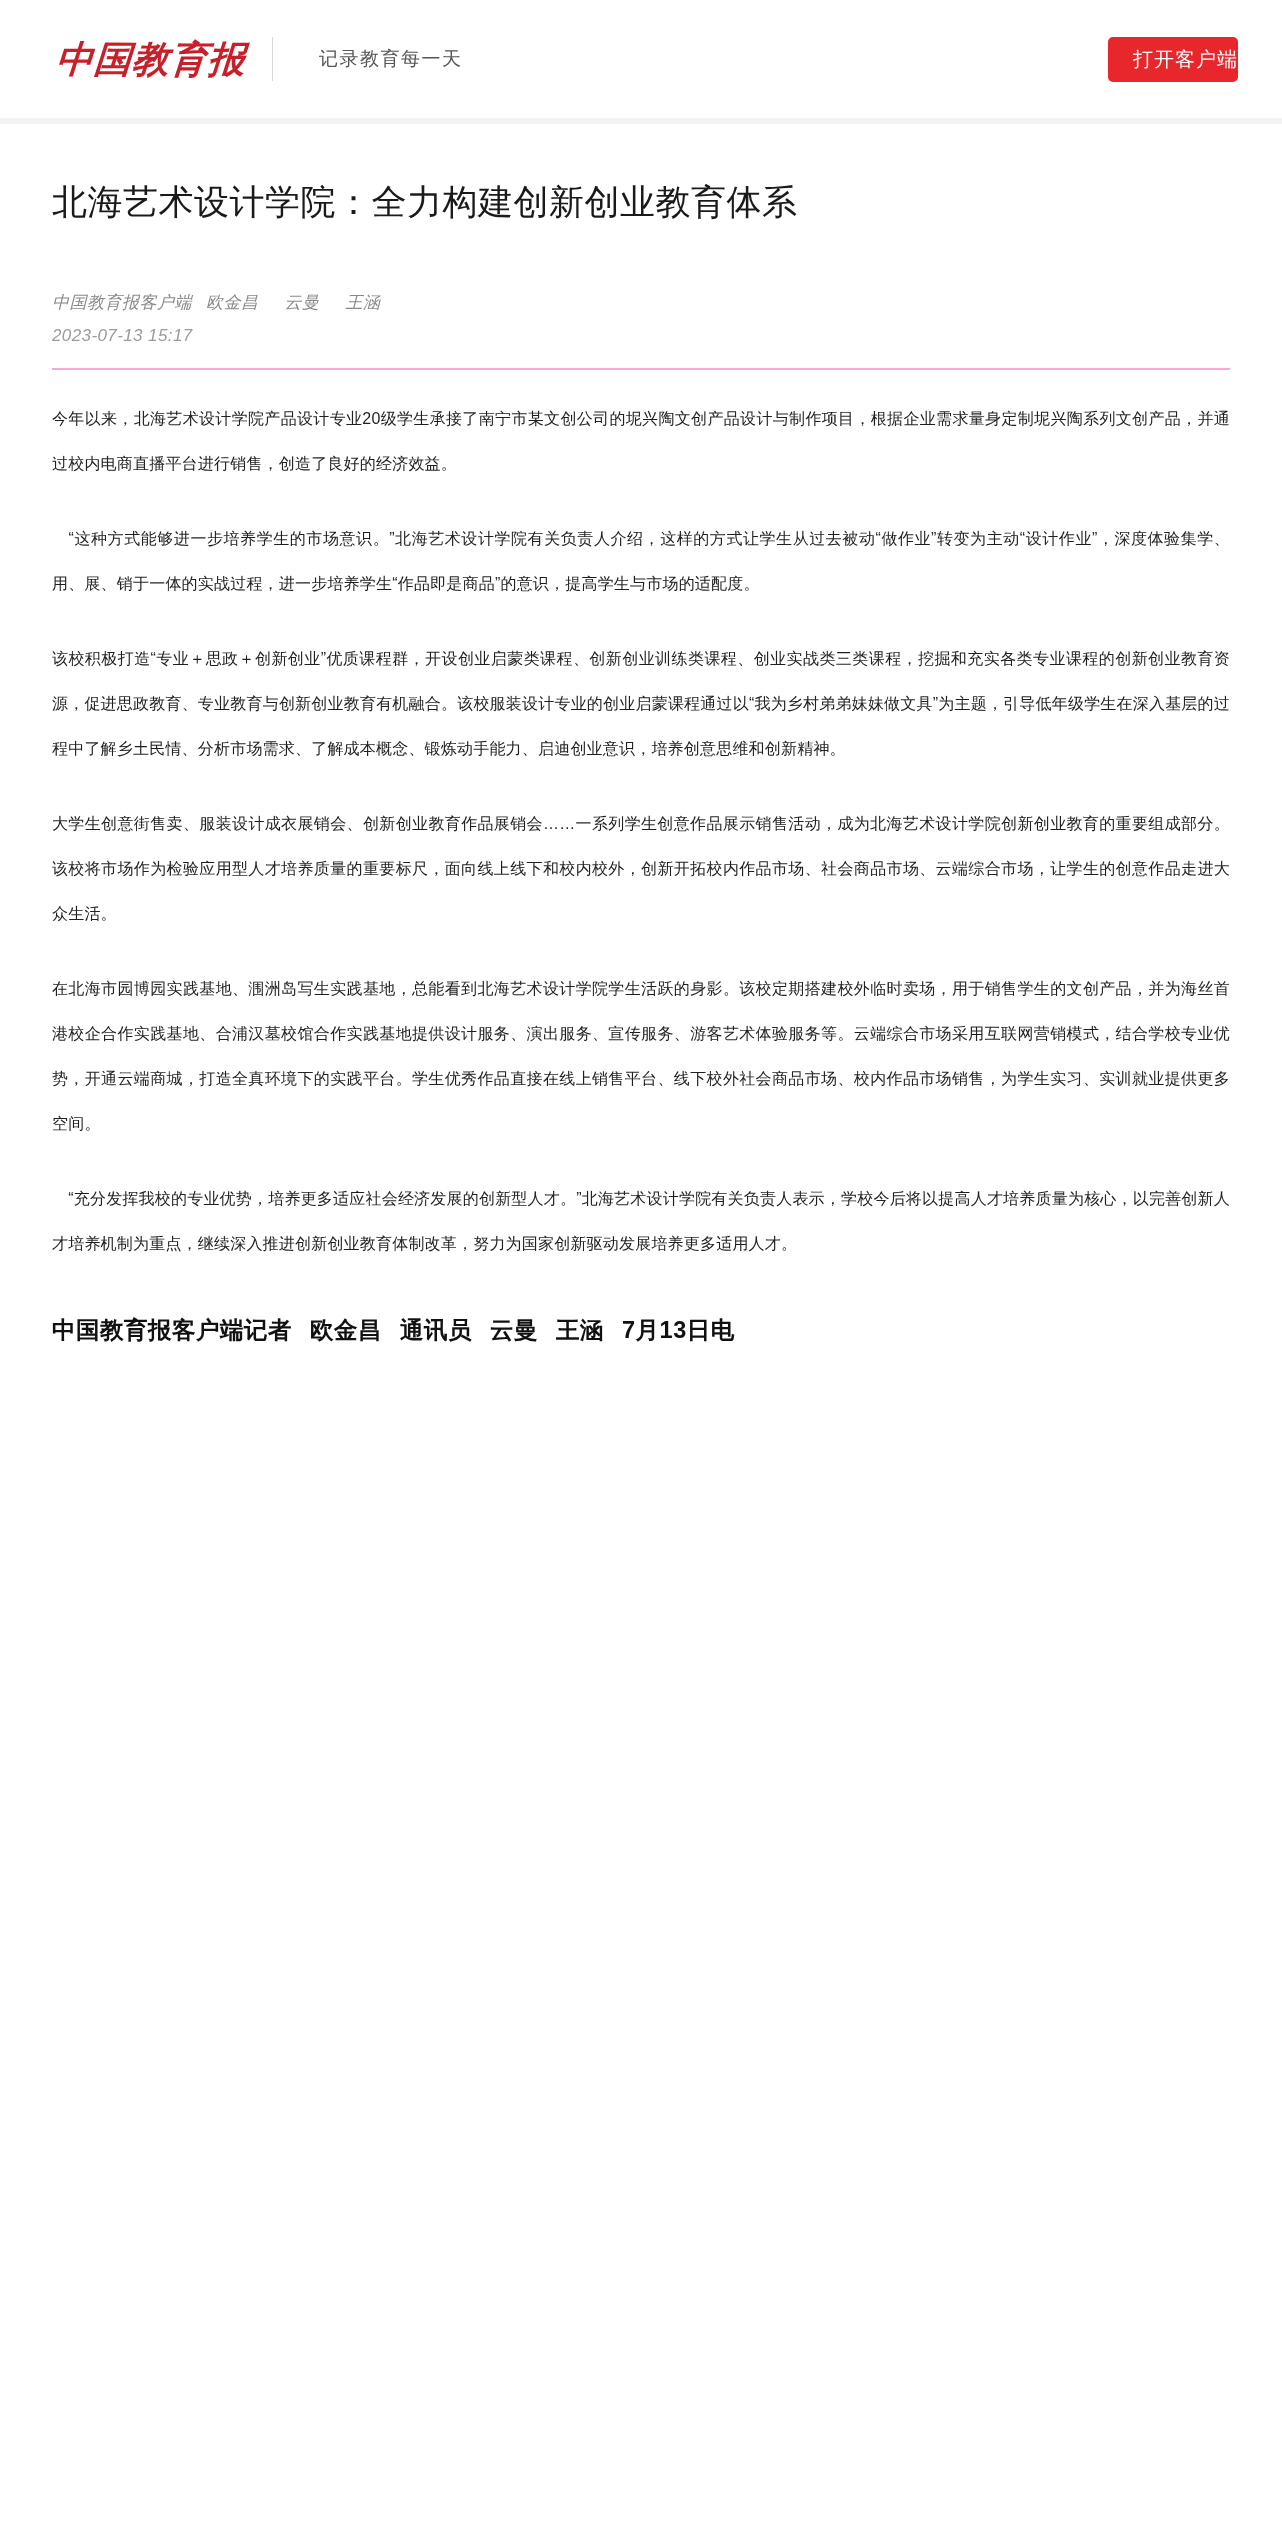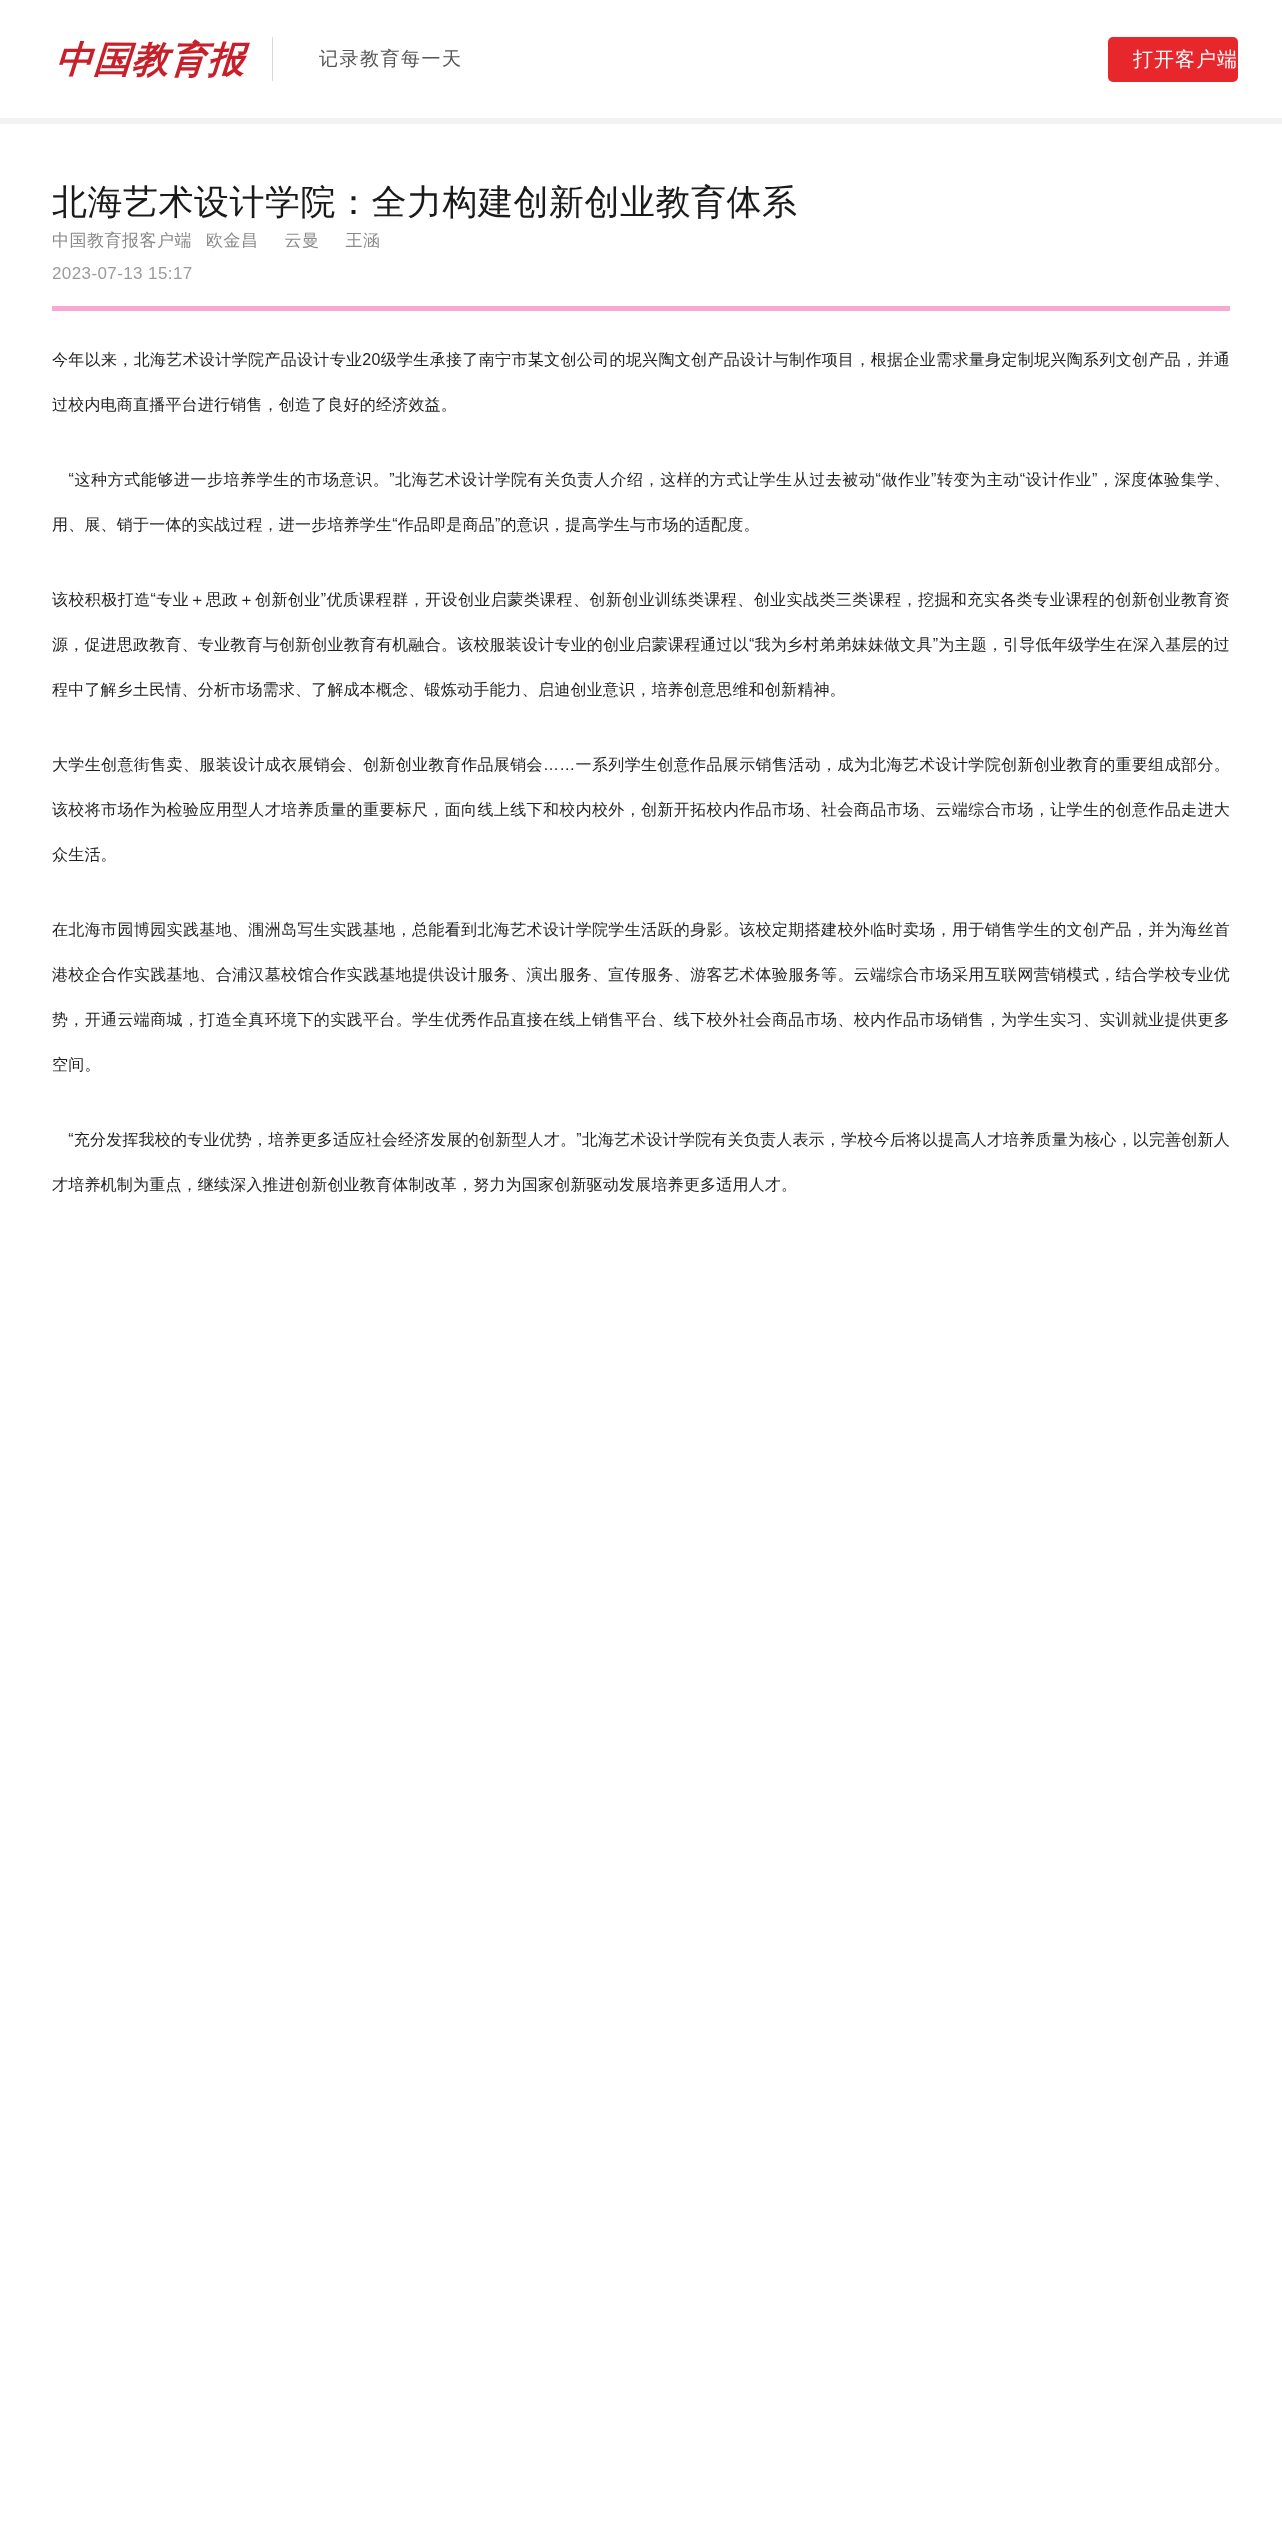--- a/index.html
+++ b/index.html
@@ -90,22 +90,24 @@
   .title {
     font-size: 35px;
     line-height: 1.5;
     color: #1a1a1a;
     font-weight: normal;
     margin: 52px 0 0 0;
     letter-spacing: 0.5px;
     font-family: "Liberation Sans", "DejaVu Sans", sans-serif;
   }
   .meta {
+    margin-top: 62px;
     padding-bottom: 22px;
-    border-bottom: 5px solid #f9a8d4;
+    border-bottom: 2px solid #f9a8d4;
+    font-style: italic;
   }
   .meta-line1 {
     font-size: 17px;
     color: #8a8a8a;
     letter-spacing: 0.5px;
     display: flex;
     align-items: baseline;
     gap: 0;
   }
   .meta-source { margin-right: 14px; }
@@ -174,16 +176,19 @@
     </div>
 
     <div class="body-text">
       <p>今年以来，北海艺术设计学院产品设计专业20级学生承接了南宁市某文创公司的坭兴陶文创产品设计与制作项目，根据企业需求量身定制坭兴陶系列文创产品，并通过校内电商直播平台进行销售，创造了良好的经济效益。</p>
       <p class="indent-quote">　“这种方式能够进一步培养学生的市场意识。”北海艺术设计学院有关负责人介绍，这样的方式让学生从过去被动“做作业”转变为主动“设计作业”，深度体验集学、用、展、销于一体的实战过程，进一步培养学生“作品即是商品”的意识，提高学生与市场的适配度。</p>
       <p>该校积极打造“专业＋思政＋创新创业”优质课程群，开设创业启蒙类课程、创新创业训练类课程、创业实战类三类课程，挖掘和充实各类专业课程的创新创业教育资源，促进思政教育、专业教育与创新创业教育有机融合。该校服装设计专业的创业启蒙课程通过以“我为乡村弟弟妹妹做文具”为主题，引导低年级学生在深入基层的过程中了解乡土民情、分析市场需求、了解成本概念、锻炼动手能力、启迪创业意识，培养创意思维和创新精神。</p>
       <p>大学生创意街售卖、服装设计成衣展销会、创新创业教育作品展销会……一系列学生创意作品展示销售活动，成为北海艺术设计学院创新创业教育的重要组成部分。该校将市场作为检验应用型人才培养质量的重要标尺，面向线上线下和校内校外，创新开拓校内作品市场、社会商品市场、云端综合市场，让学生的创意作品走进大众生活。</p>
       <p>在北海市园博园实践基地、涠洲岛写生实践基地，总能看到北海艺术设计学院学生活跃的身影。该校定期搭建校外临时卖场，用于销售学生的文创产品，并为海丝首港校企合作实践基地、合浦汉墓校馆合作实践基地提供设计服务、演出服务、宣传服务、游客艺术体验服务等。云端综合市场采用互联网营销模式，结合学校专业优势，开通云端商城，打造全真环境下的实践平台。学生优秀作品直接在线上销售平台、线下校外社会商品市场、校内作品市场销售，为学生实习、实训就业提供更多空间。</p>
       <p class="indent-quote">　“充分发挥我校的专业优势，培养更多适应社会经济发展的创新型人才。”北海艺术设计学院有关负责人表示，学校今后将以提高人才培养质量为核心，以完善创新人才培养机制为重点，继续深入推进创新创业教育体制改革，努力为国家创新驱动发展培养更多适用人才。</p>
 
+      <div class="signature">
+        <span>中国教育报客户端记者</span><span class="sig-gap"></span><span>欧金昌</span><span class="sig-gap"></span><span>通讯员</span><span class="sig-gap"></span><span>云曼</span><span class="sig-gap"></span><span>王涵</span><span class="sig-gap"></span><span>7月13日电</span>
+      </div>
     </div>
 
   </div>
 </div>
 
 </body></html>

